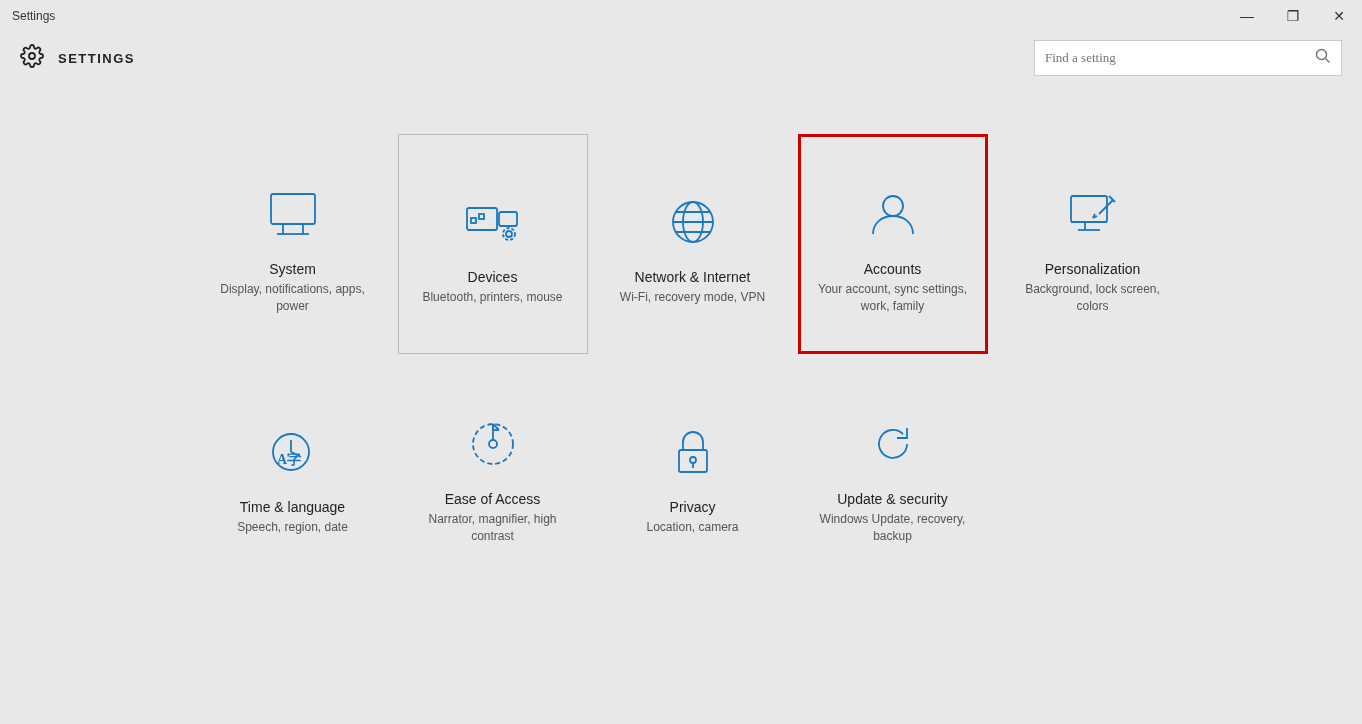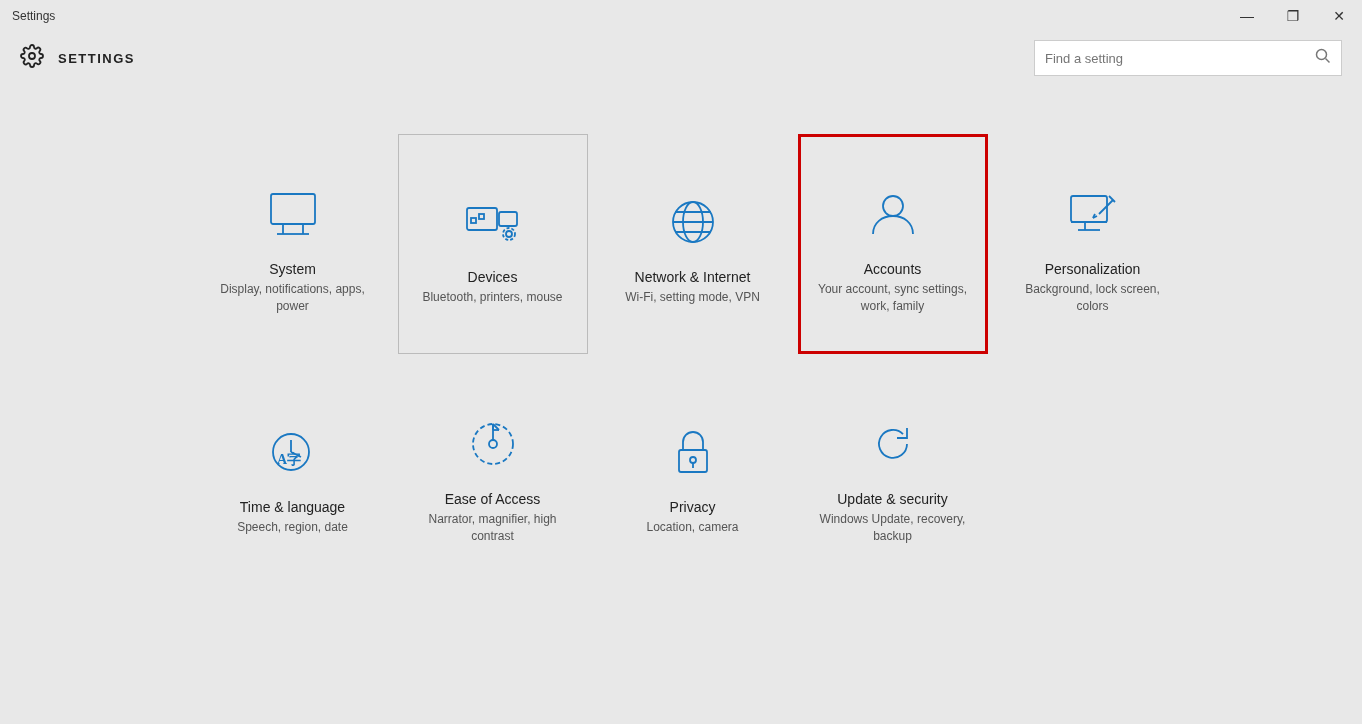--- a/index.html
+++ b/index.html
@@ -83,21 +83,21 @@
       height: 36px;
       padding: 0 10px;
     }
     .search-box input {
       flex: 1;
       border: none;
       outline: none;
       background: transparent;
       font-size: 13px;
       color: #0f172a;
-      font-family: Liberation Sans, sans-serif;
+      font-family: Liberation Serif, serif;
     }
     .search-icon svg {
       width: 16px;
       height: 16px;
       color: #777;
     }
 
     
     .main-content {
       padding: 30px 80px 0 103px;
@@ -231,21 +231,21 @@
         <div class="tile-icon">
           <svg viewBox="0 0 60 60" fill="none" stroke="#1a78c2" stroke-width="1.8" xmlns="http://www.w3.org/2000/svg">
     <circle cx="30" cy="30" r="20"></circle>
     <ellipse cx="30" cy="30" rx="10" ry="20"></ellipse>
     <line x1="10" y1="30" x2="50" y2="30"></line>
     <line x1="12" y1="20" x2="48" y2="20"></line>
     <line x1="12" y1="40" x2="48" y2="40"></line>
   </svg>
         </div>
         <div class="tile-title">Network &amp; Internet</div>
-        <div class="tile-subtitle">Wi-Fi, setting mode, VPN</div>
+        <div class="tile-subtitle">Wi-Fi, recovery mode, VPN</div>
       </div>
       <div class="settings-tile highlighted">
         <div class="tile-icon">
           <svg viewBox="0 0 60 60" fill="none" stroke="#1a78c2" stroke-width="1.8" xmlns="http://www.w3.org/2000/svg">
     <circle cx="30" cy="22" r="10"></circle>
     <path d="M10 50c0-11 9-18 20-18s20 7 20 18"></path>
   </svg>
         </div>
         <div class="tile-title">Accounts</div>
         <div class="tile-subtitle">Your account, sync settings, work, family</div>

